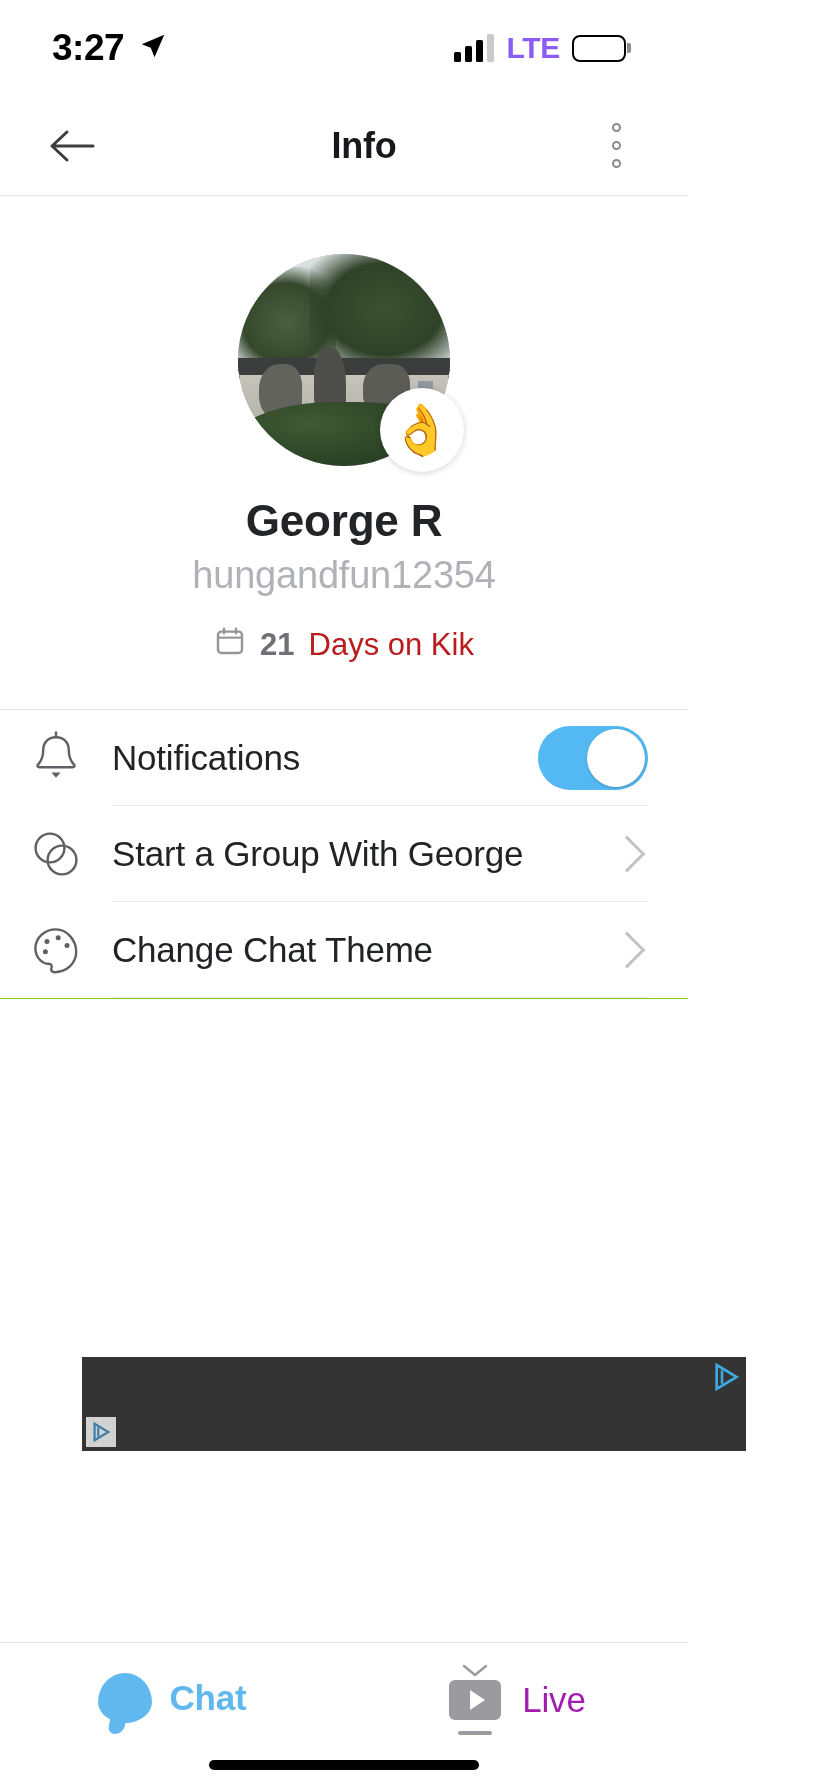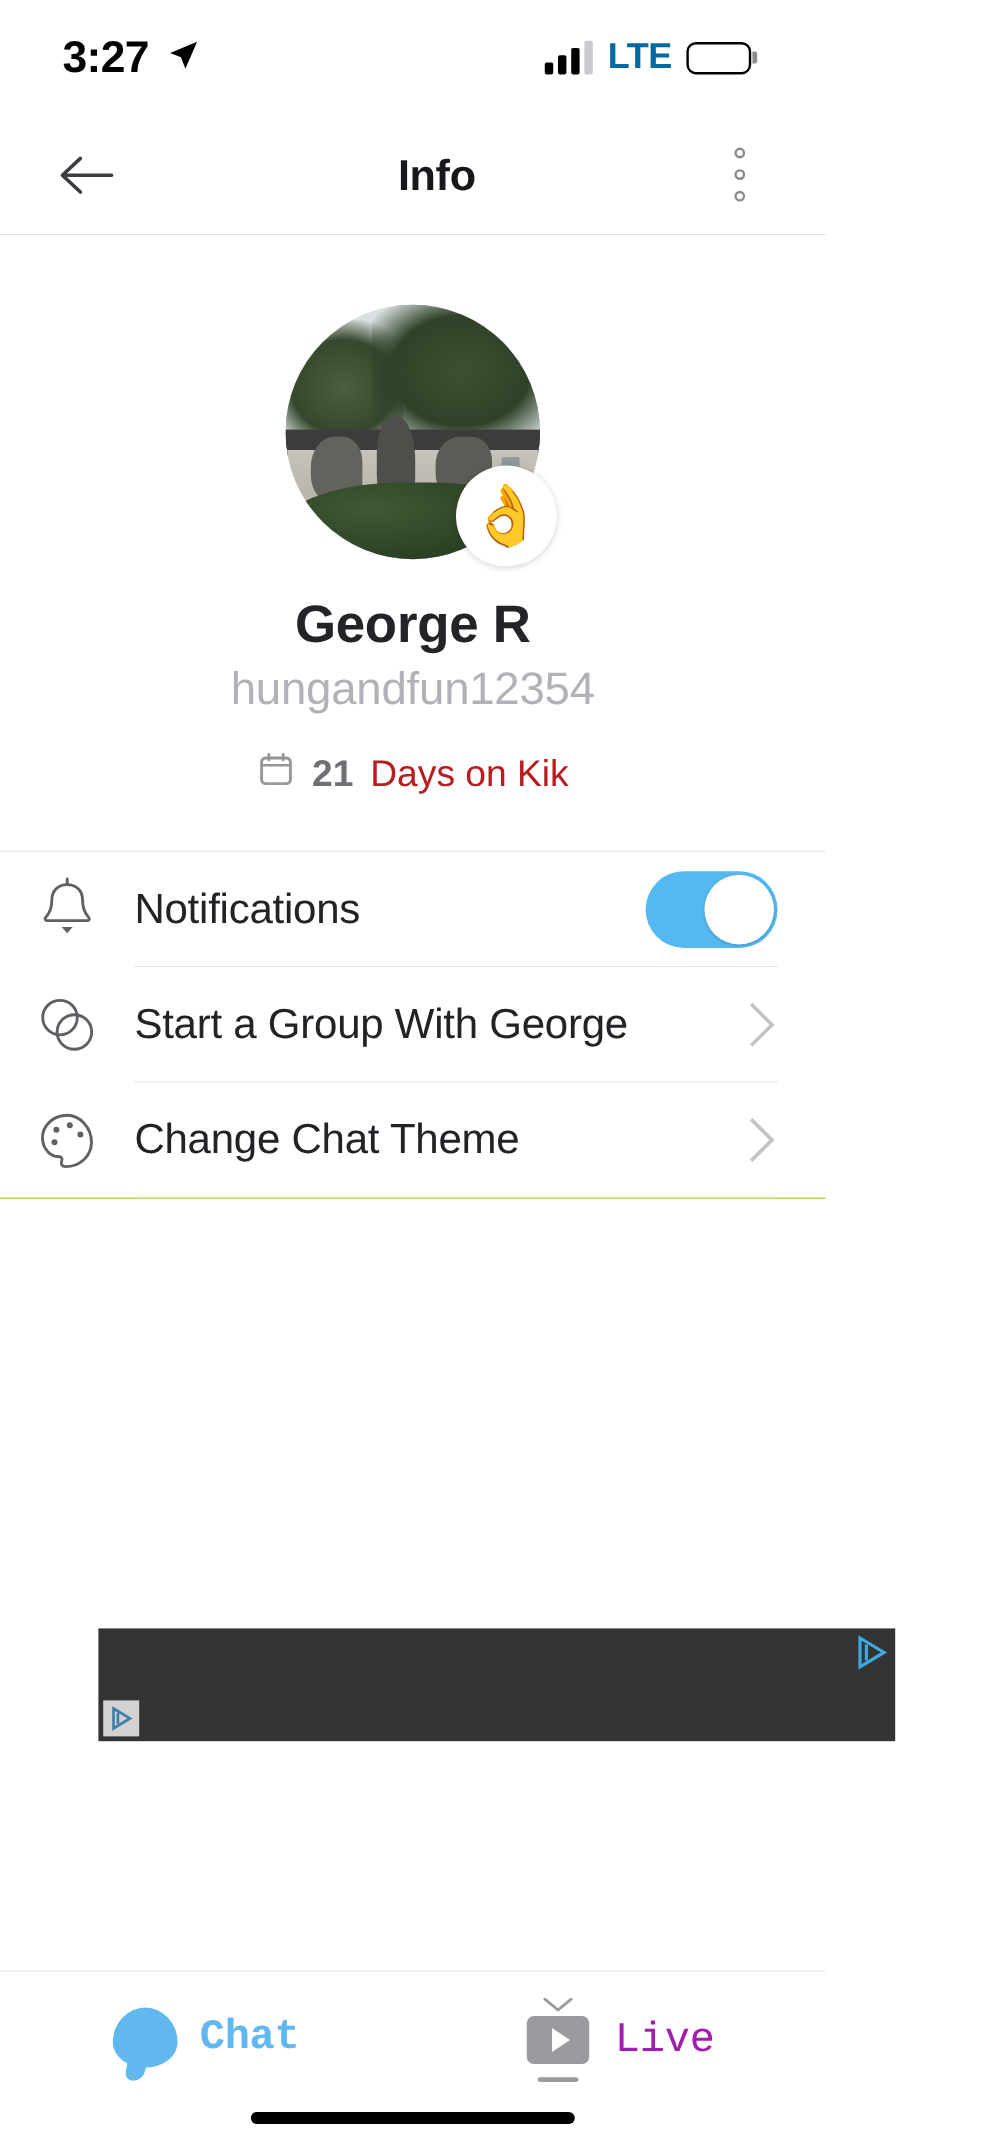--- a/index.html
+++ b/index.html
@@ -15,21 +15,21 @@
   
   .statusbar {
     height:96px; flex:0 0 96px;
     display:flex; align-items:center; justify-content:space-between;
     padding:0 62px 0 52px; position:relative;
   }
   .sb-left { display:flex; align-items:center; gap:14px; }
   .sb-time { font-size:37px; font-weight:700; color:#000; letter-spacing:-0.5px; }
   .sb-loc { display:block; }
   .sb-right { display:flex; align-items:center; gap:12px; }
-  .sb-lte { font-size:30px; font-weight:600; color:#0369a1; letter-spacing:-0.3px; }
+  .sb-lte { font-size:30px; font-weight:600; color:#8b5cf6; letter-spacing:-0.3px; }
   .sig { display:flex; align-items:flex-end; gap:4px; height:28px; }
   .sig i { width:7px; background:#000; border-radius:1.5px; display:block; }
   .sig i:nth-child(1){ height:10px; }
   .sig i:nth-child(2){ height:16px; }
   .sig i:nth-child(3){ height:22px; }
   .sig i:nth-child(4){ height:28px; background:#c9c9ce; }
   .batt { position:relative; width:54px; height:27px; border:2.5px solid #000; border-radius:8px; padding:2px; }
   .batt-fill { height:100%; background:#f5c842; border-radius:4px; }
   .batt-cap { position:absolute; right:-7px; top:50%; transform:translateY(-50%); width:4px; height:10px; background:#000; border-radius:0 2px 2px 0; opacity:.45; }
 
@@ -95,21 +95,21 @@
   }
   .ad-choice-tr { position:absolute; right:4px; top:4px; width:32px; height:32px; }
   .ad-choice-bl { position:absolute; left:4px; bottom:4px; width:30px; height:30px; background:#d2d2d2; display:flex; align-items:center; justify-content:center; }
 
   
   .tabbar {
     flex:0 0 150px; border-top:1px solid #e3e3e6; background:#fff;
     display:flex; align-items:flex-start; padding-top:30px;
   }
   .tab { flex:1; display:flex; align-items:center; justify-content:center; gap:18px; }
-  .tab-label { font-size:35px; letter-spacing:-0.2px;font-family:Liberation Mono, monospace; }
+  .tab-label { font-size:35px; letter-spacing:-0.2px; }
   .tab.active .tab-label { color:#60b8ef; font-weight:600; }
   .tab.inactive .tab-label { color:#a21caf; font-weight:400; }
   .bubble { width:54px; height:50px; background:#60b8ef; border-radius:50% 50% 50% 50%/58% 58% 42% 42%; position:relative; }
   .bubble:after { content:""; position:absolute; left:11px; bottom:-11px; width:16px; height:18px; background:#60b8ef; border-radius:0 0 10px 10px; transform:skewX(-12deg); }
   .livebox { position:relative; width:58px; height:54px; display:flex; align-items:center; justify-content:center; }
   .live-screen { width:52px; height:40px; background:#9a9a9f; border-radius:6px; display:flex; align-items:center; justify-content:center; }
   .live-play { width:0; height:0; border-left:15px solid #fff; border-top:10px solid transparent; border-bottom:10px solid transparent; margin-left:4px; }
   .live-ant { position:absolute; top:-9px; left:50%; transform:translateX(-50%); }
   .live-stand { position:absolute; bottom:-8px; left:50%; transform:translateX(-50%); width:34px; height:4px; background:#9a9a9f; border-radius:2px; }
 

